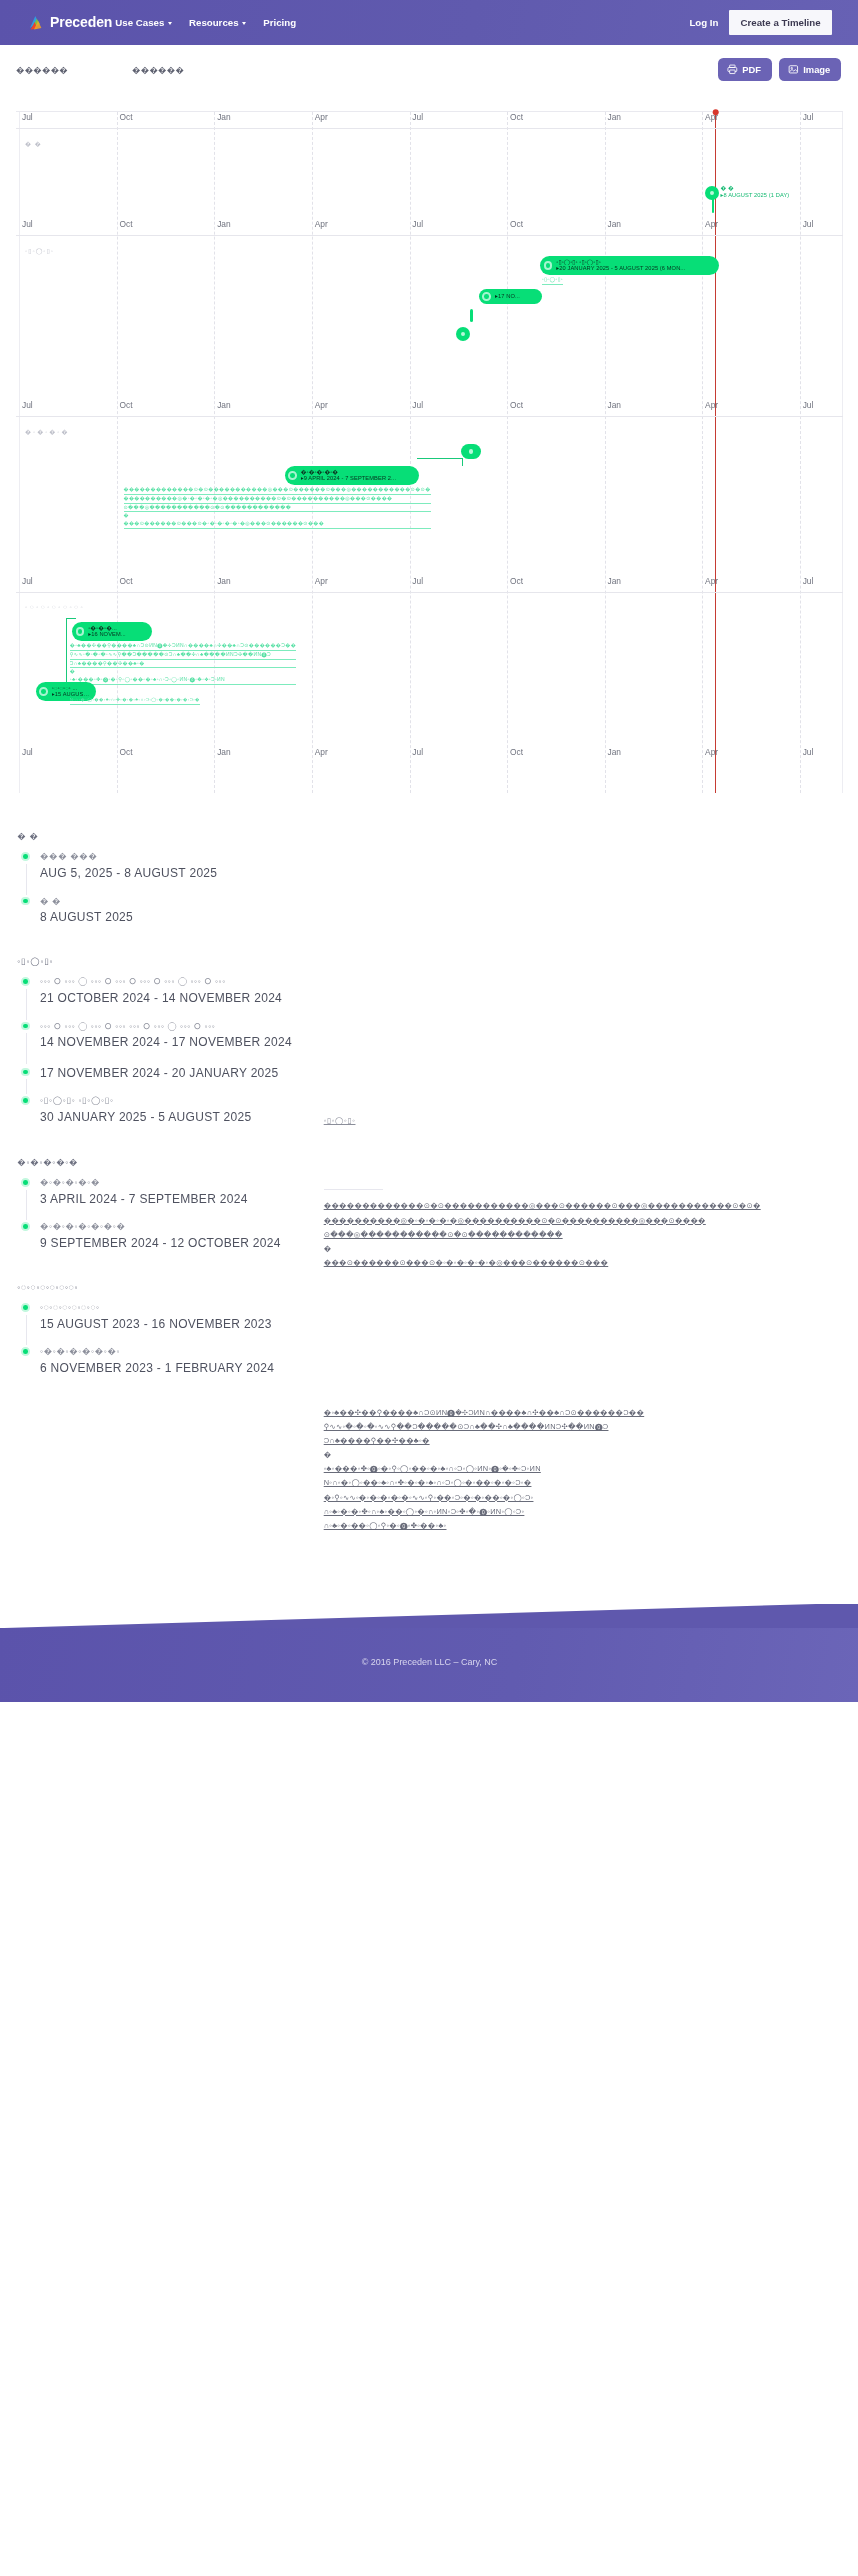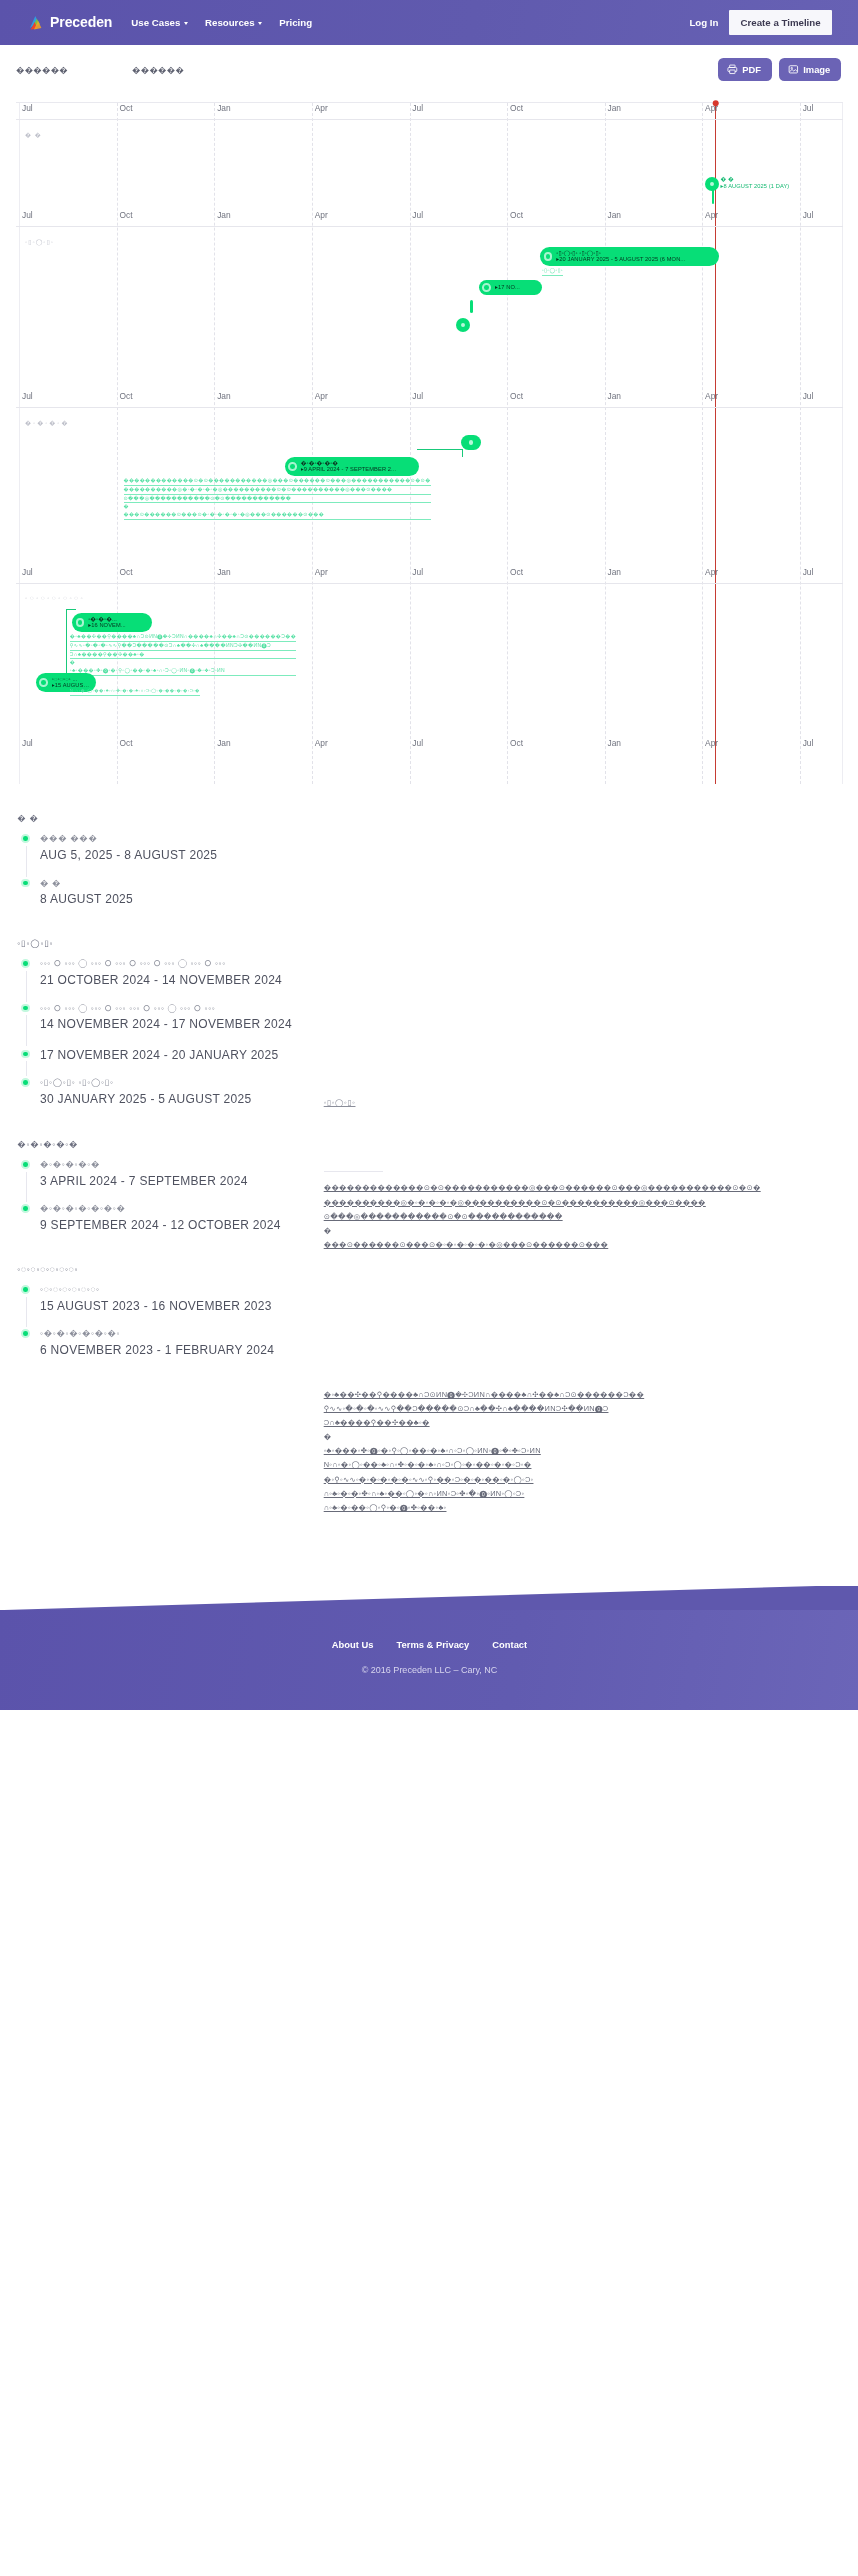--- a/index.html
+++ b/index.html
@@ -15,21 +15,21 @@
   
   .navbar {
     height: 45px;
     background: #5a51a8;
     background: linear-gradient(100deg,#5b53ab 0%, #605aae 55%, #6761b4 100%);
     display: flex;
     align-items: center;
     padding: 0 27px 0 28px;
     position: relative;
   }
-  .brand { display: flex; align-items: center; gap: 4.7px; margin-right: 19px; }
+  .brand { display: flex; align-items: center; gap: 4.7px; margin-right: 3px; }
   .brand-mark { width: 17.4px; height: 17.4px; position: relative; display:block; }
   .brand-name {
     color: #ffffff; font-size: 14px; font-weight: 700; letter-spacing: -0.1px;
   }
   .nav-links { display: flex; align-items: center; gap: 17.4px; }
   .nav-link {
     color: #ffffff; font-size: 9.7px; font-weight: 600; text-decoration: none;
     display: flex; align-items: center; gap: 3.3px; cursor: pointer; white-space: nowrap;
   }
   .caret {
@@ -57,21 +57,21 @@
   .tb-right { margin-left: auto; display: flex; gap: 7.4px; }
   .exp-btn {
     background: #6b63b5; color: #fff; border: none; border-radius: 5.3px;
     padding: 6px 10.7px 6px 8.7px; font-size: 9.4px; font-weight: 600; cursor: pointer;
     display: flex; align-items: center; gap: 4.7px; font-family: inherit;
   }
   .exp-ico { width: 10.7px; height: 10.7px; display:block; }
 
   
   .chart {
-    position: relative; margin: 8px 16px; height: 682px;
+    position: relative; margin: 17px 16px; height: 682px;
     border-top: 0.7px solid #e9e9ef; background: #fff;
   }
   .chart-inner { position: absolute; inset: 0; }
   .band-axis {
     height: 17.4px; display: block; position: absolute; left: 0; right: 0;
     border-bottom: 0.7px solid #e6e6ec;
   }
   .axis-tick {
     position: absolute; top: 0; font-size: 8.4px; color: #70737f;
     transform: translateX(2.7px); white-space: nowrap;
@@ -510,21 +510,16 @@
       <div class="desc-body"><u>�◦⚲◦∿∿◦�◦�◦�◦�◦�◦∿∿◦⚲◦��◦Ɔ◦�◦�◦��◦�◦◯◦Ɔ◦</u></div>
       <div class="desc-body"><u>∩◦♣◦�◦�◦✤◦∩◦♣◦��◦◯◦�◦∩◦ИN◦Ɔ◦✤◦�◦⓿◦ИN◦◯◦Ɔ◦</u></div>
       <div class="desc-body"><u>∩◦♣◦�◦��◦◯◦⚲◦�◦⓿◦✤◦��◦♣◦</u></div>
     </div>
   </div>
 </div>
 
 <div class="footer-wrap">
   <div class="footer-slant"></div>
   <div class="footer">
-    <div class="f-links">
-      <a class="f-link">About Us</a>
-      <a class="f-link">Terms &amp; Privacy</a>
-      <a class="f-link">Contact</a>
-    </div>
     <div class="f-copy">© 2016 Preceden LLC – Cary, NC</div>
   </div>
 </div>
 
 
 </body></html>

